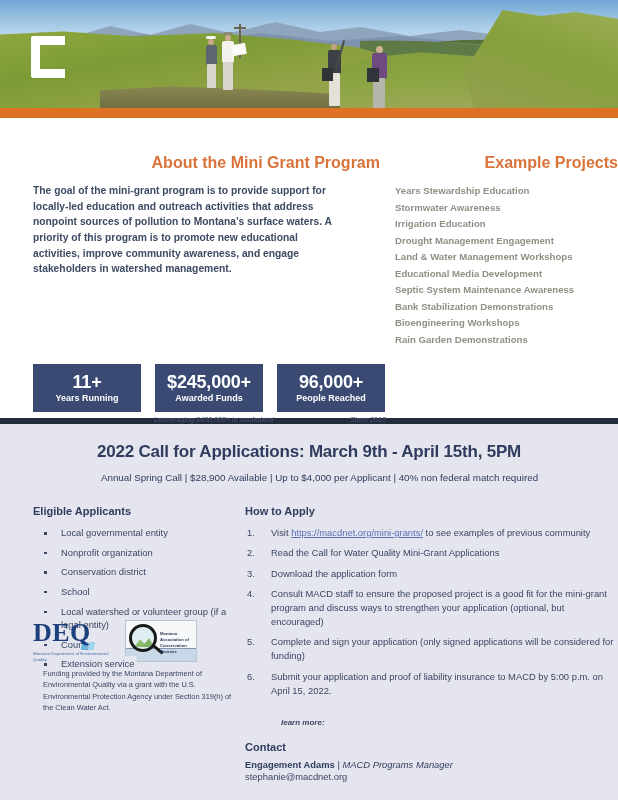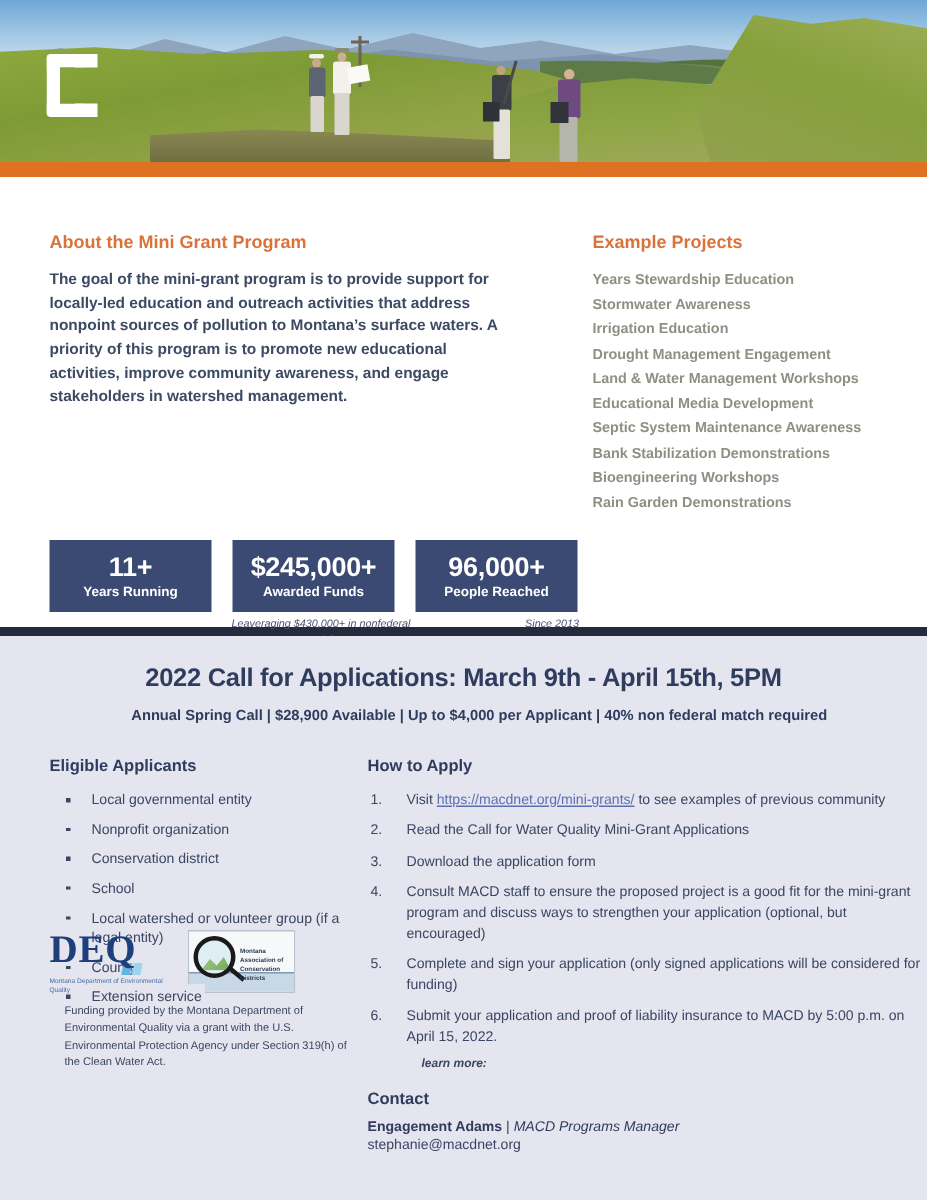--- a/index.html
+++ b/index.html
@@ -117,21 +117,21 @@
   .top-section { position: relative; background: #ffffff; padding: 16px 0 0 0; height: 300px; }
   .main-title {
     font-size: 25px; font-weight: bold; font-style: italic;
     color: #2b3349; letter-spacing: -.3px;
     padding: 10px 0 0 33px;
   }
   .cols { display: flex; padding: 20px 0 0 0; }
   .col-left { width: 380px; padding-left: 33px; }
   .col-right { width: 238px; padding-left: 15px; }
   .sec-head {
-    font-size: 12px; font-weight: bold; color: #d9733a; margin-bottom: 11px;
+    font-size: 16px; font-weight: bold; color: #d9733a; margin-bottom: 11px; text-align: right;
   }
   .body-copy {
     font-size: 10.3px; font-weight: bold; color: #3d4a63; line-height: 1.52;
     width: 312px;
   }
   .projects { list-style: none; }
   .projects li {
     font-size: 9.6px; font-weight: bold; color: #8d9184; line-height: 1.72;
   }
 
@@ -155,21 +155,21 @@
   
   .navy-bar { width: 618px; height: 6px; background: #242b3d; }
 
   
   .lower { background: #e4e5ee; height: 376px; position: relative; }
   .call-title {
     text-align: center; font-size: 17px; font-weight: bold; color: #2f3c5e;
     padding-top: 18px; letter-spacing: -.2px;
   }
   .call-sub {
-    text-align: center; font-size: 9.8px; font-weight: bold; color: #2f3c5e;
+    text-align: center; font-size: 9.8px; font-weight: normal; color: #2f3c5e;
     padding-top: 10px;
     padding-left: 21px;
   }
   .lower-cols { display: flex; padding: 22px 0 0 0; }
   .lc-left { width: 232px; padding-left: 33px; }
   .lc-right { width: 386px; padding-left: 13px; }
   .sub-head { font-size: 11px; font-weight: bold; color: #2f3c5e; margin-bottom: 9px; }
   ul.bullets { list-style: none; }
   ul.bullets li {
     position: relative; padding-left: 28px; font-size: 9.4px; color: #3b4663;
@@ -184,21 +184,21 @@
     position: relative; padding-left: 26px; font-size: 9.4px; color: #3b4663;
     line-height: 1.48; margin-bottom: 6.5px; counter-increment: s;
   }
   ol.steps li::before {
     content: counter(s) "."; position: absolute; left: 2px; top: 0;
     font-size: 9.4px; color: #3b4663;
   }
   a.inline-link { color: #5b6fb5; text-decoration: underline; }
   .learn-more {
     font-size: 8px; font-style: italic; font-weight: bold; color: #3b4663;
-    margin-top: 6px;
+    margin-top: 20px;
     padding-left: 36px;
   }
   .link-box {
     background: #fdfdff; height: 25px; margin-top: 5px; width: 340px;
     display: flex; align-items: center; justify-content: center;
   }
   .link-box a {
     font-size: 9.6px; font-weight: bold; color: #6470bd; text-decoration: underline;
   }
   .contact-head { font-size: 11px; font-weight: bold; color: #2f3c5e; margin-top: 14px; }

